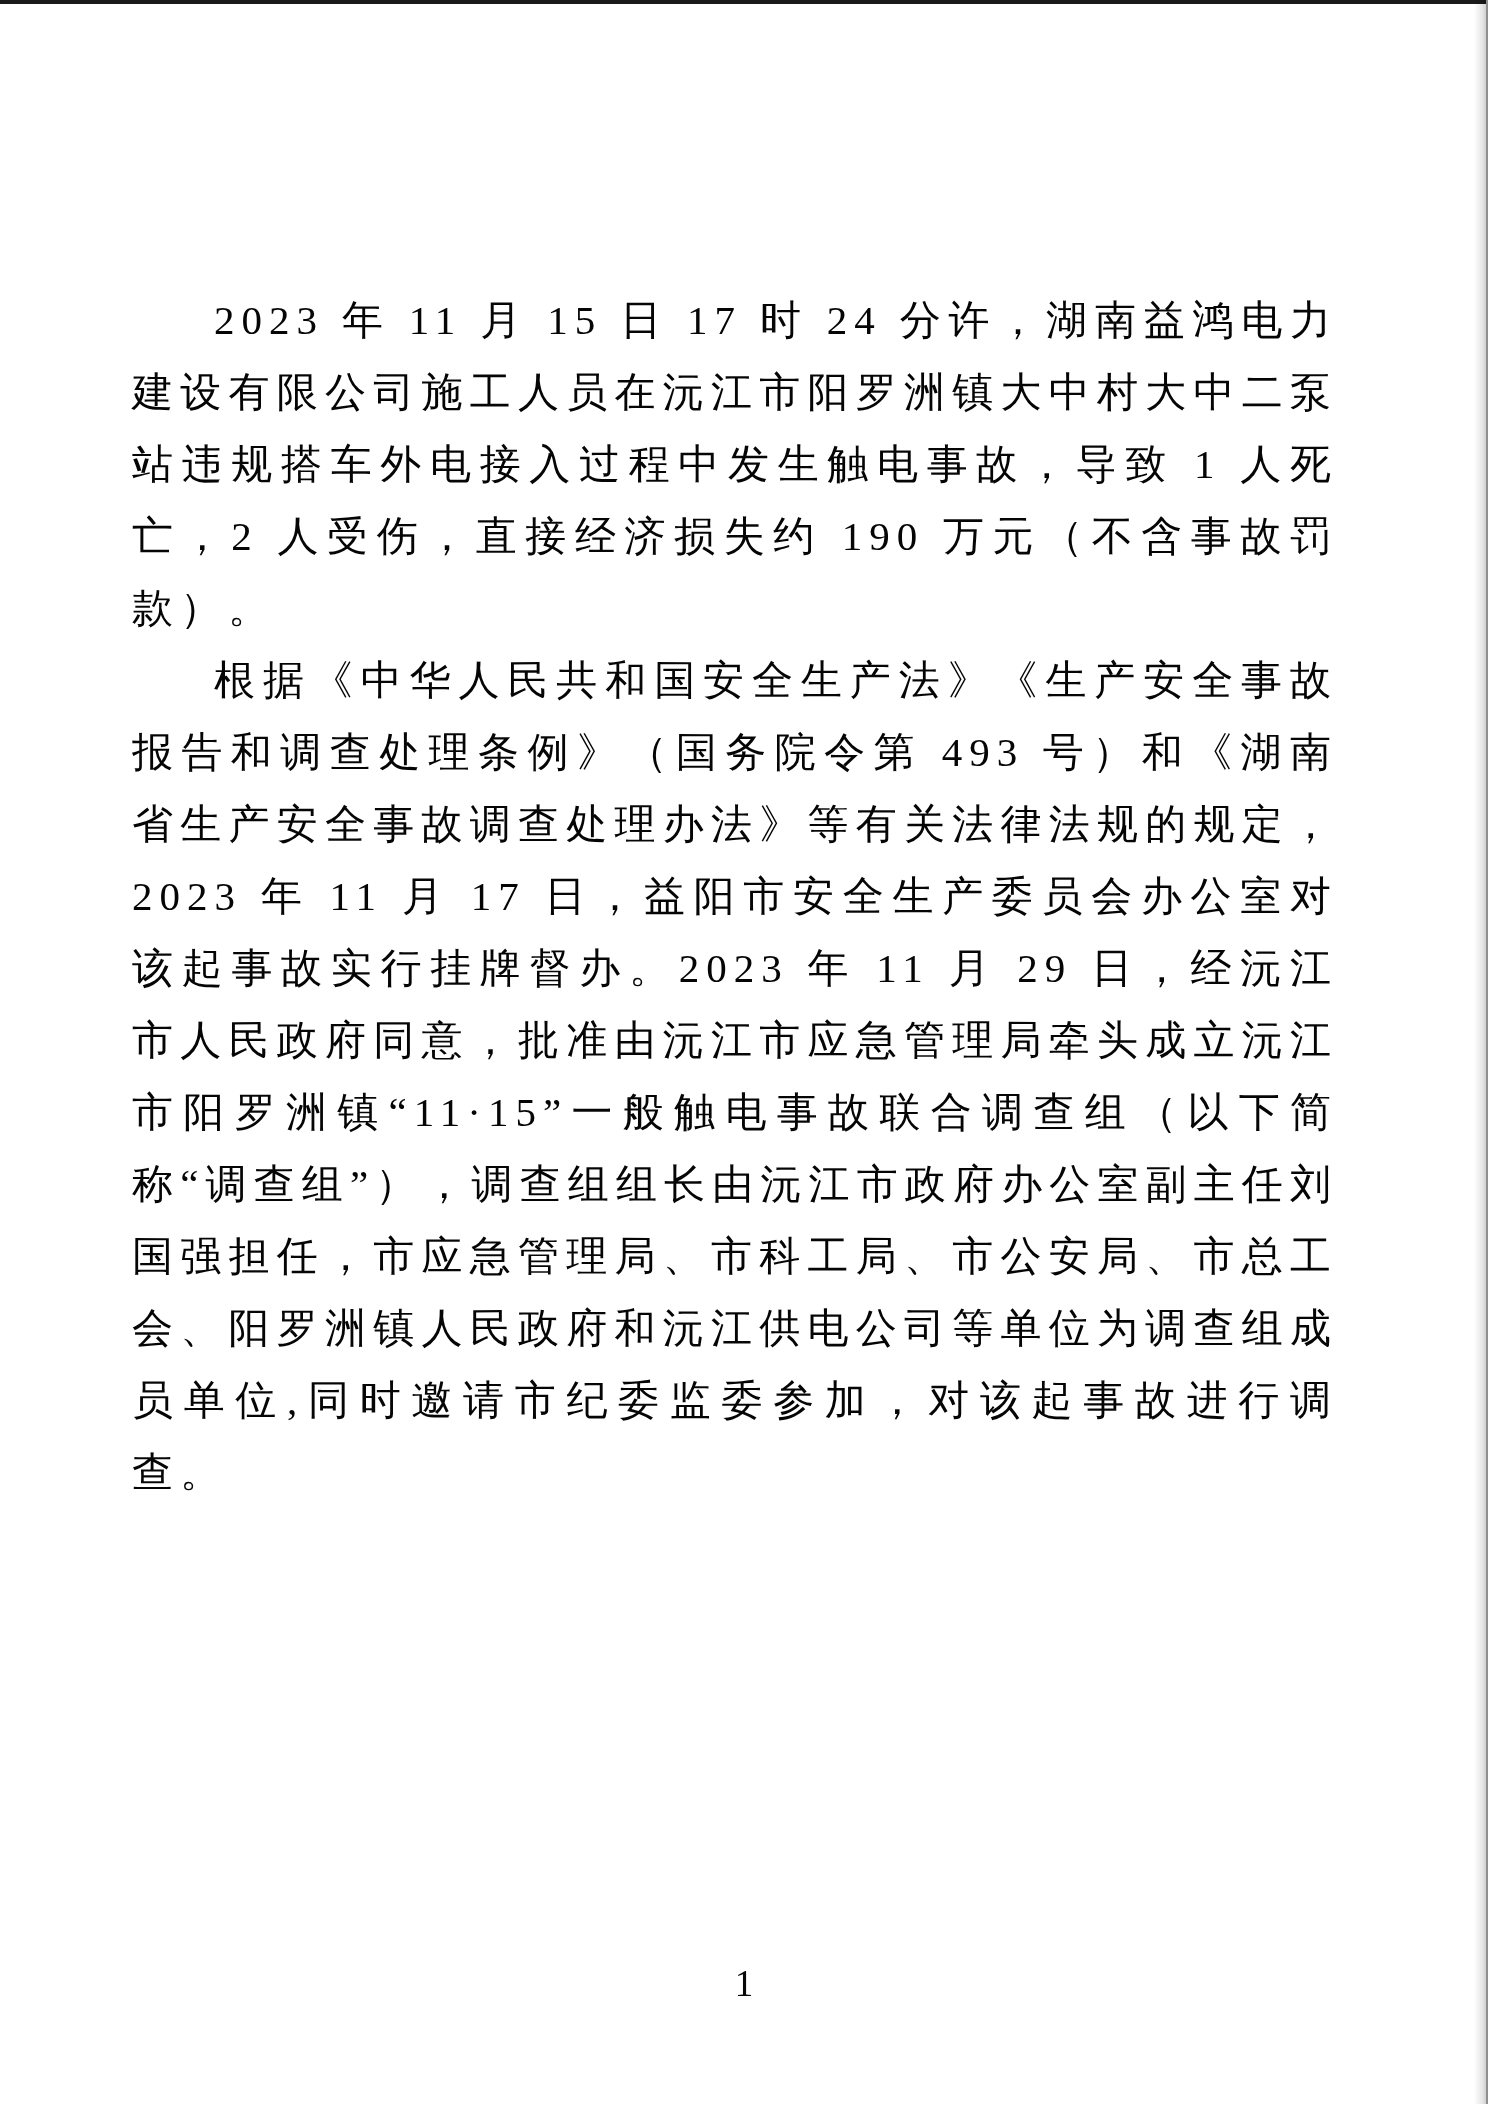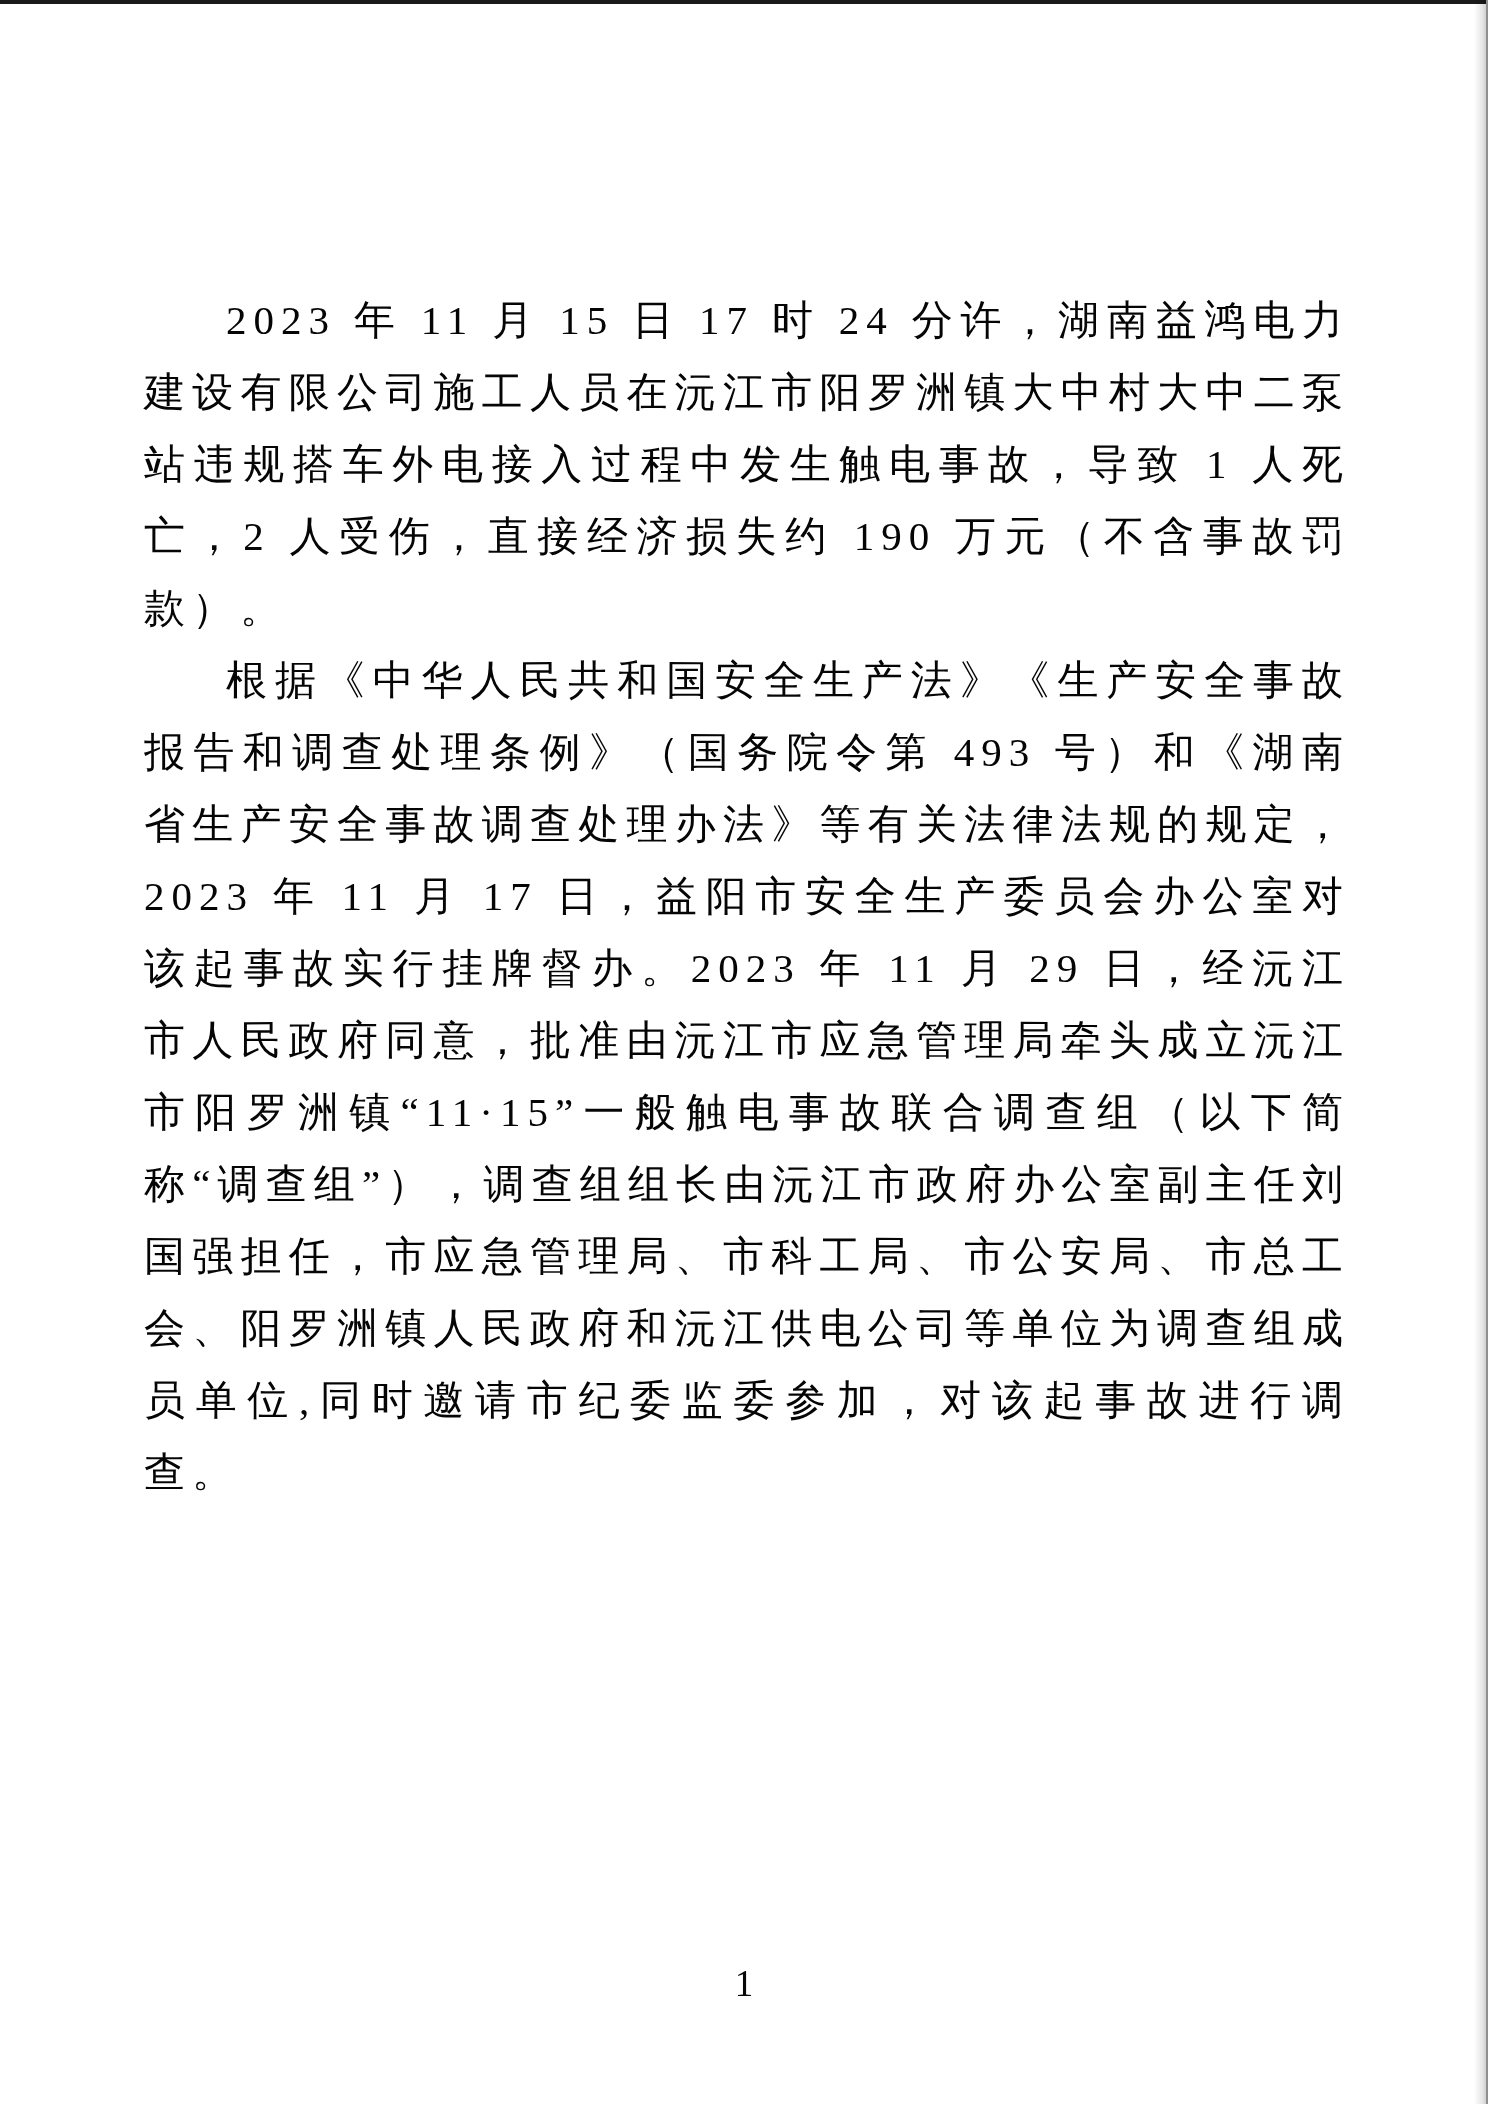--- a/index.html
+++ b/index.html
@@ -31,21 +31,21 @@
     top: 0;
     right: 0;
     width: 14px;
     height: 100%;
     background: linear-gradient(to right, rgba(0,0,0,0) 0%, rgba(0,0,0,0.10) 70%, rgba(0,0,0,0.18) 100%);
     border-right: 2px solid #8f8f8f;
     box-sizing: border-box;
   }
   .content {
     position: absolute;
-    left: 144px;
+    left: 132px;
     top: 0;
     width: 1206px;
     padding-top: 284px;
     text-align: justify;
     text-justify: inter-character;
   }
   .content p {
     margin: 0;
     padding: 0;
     text-indent: 2em;

